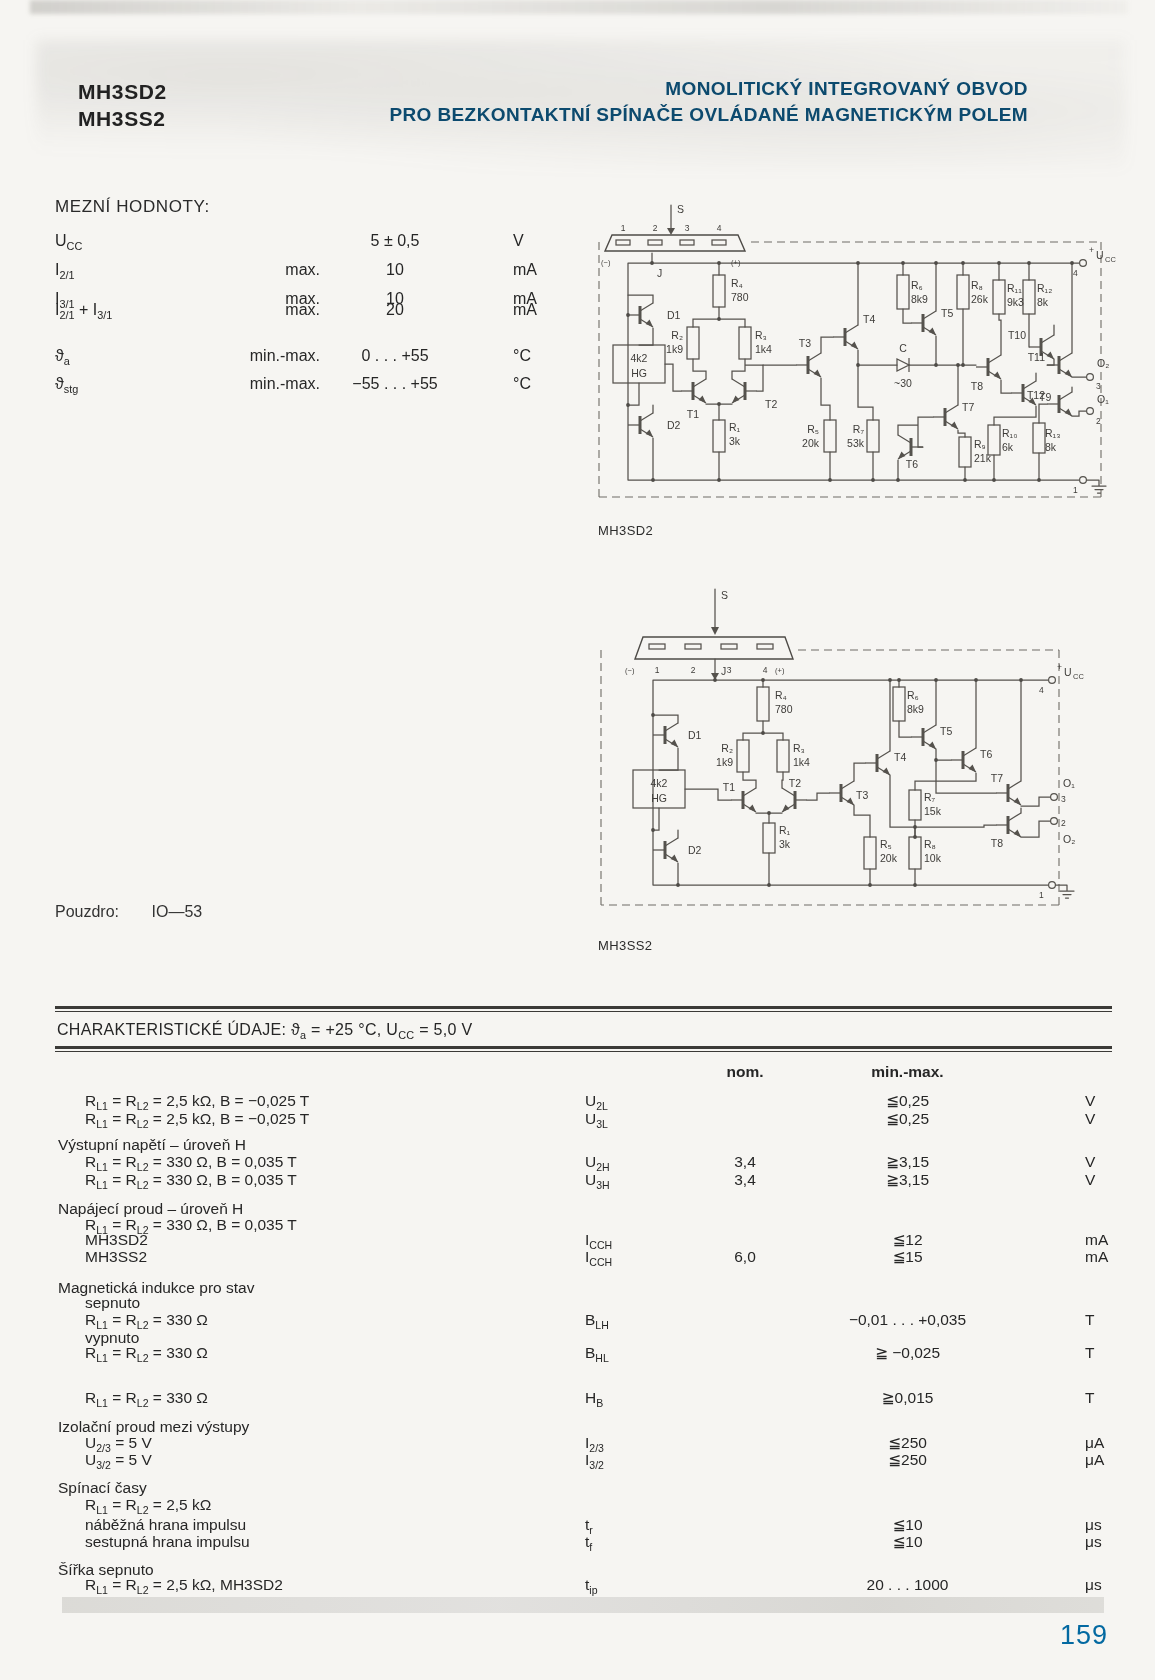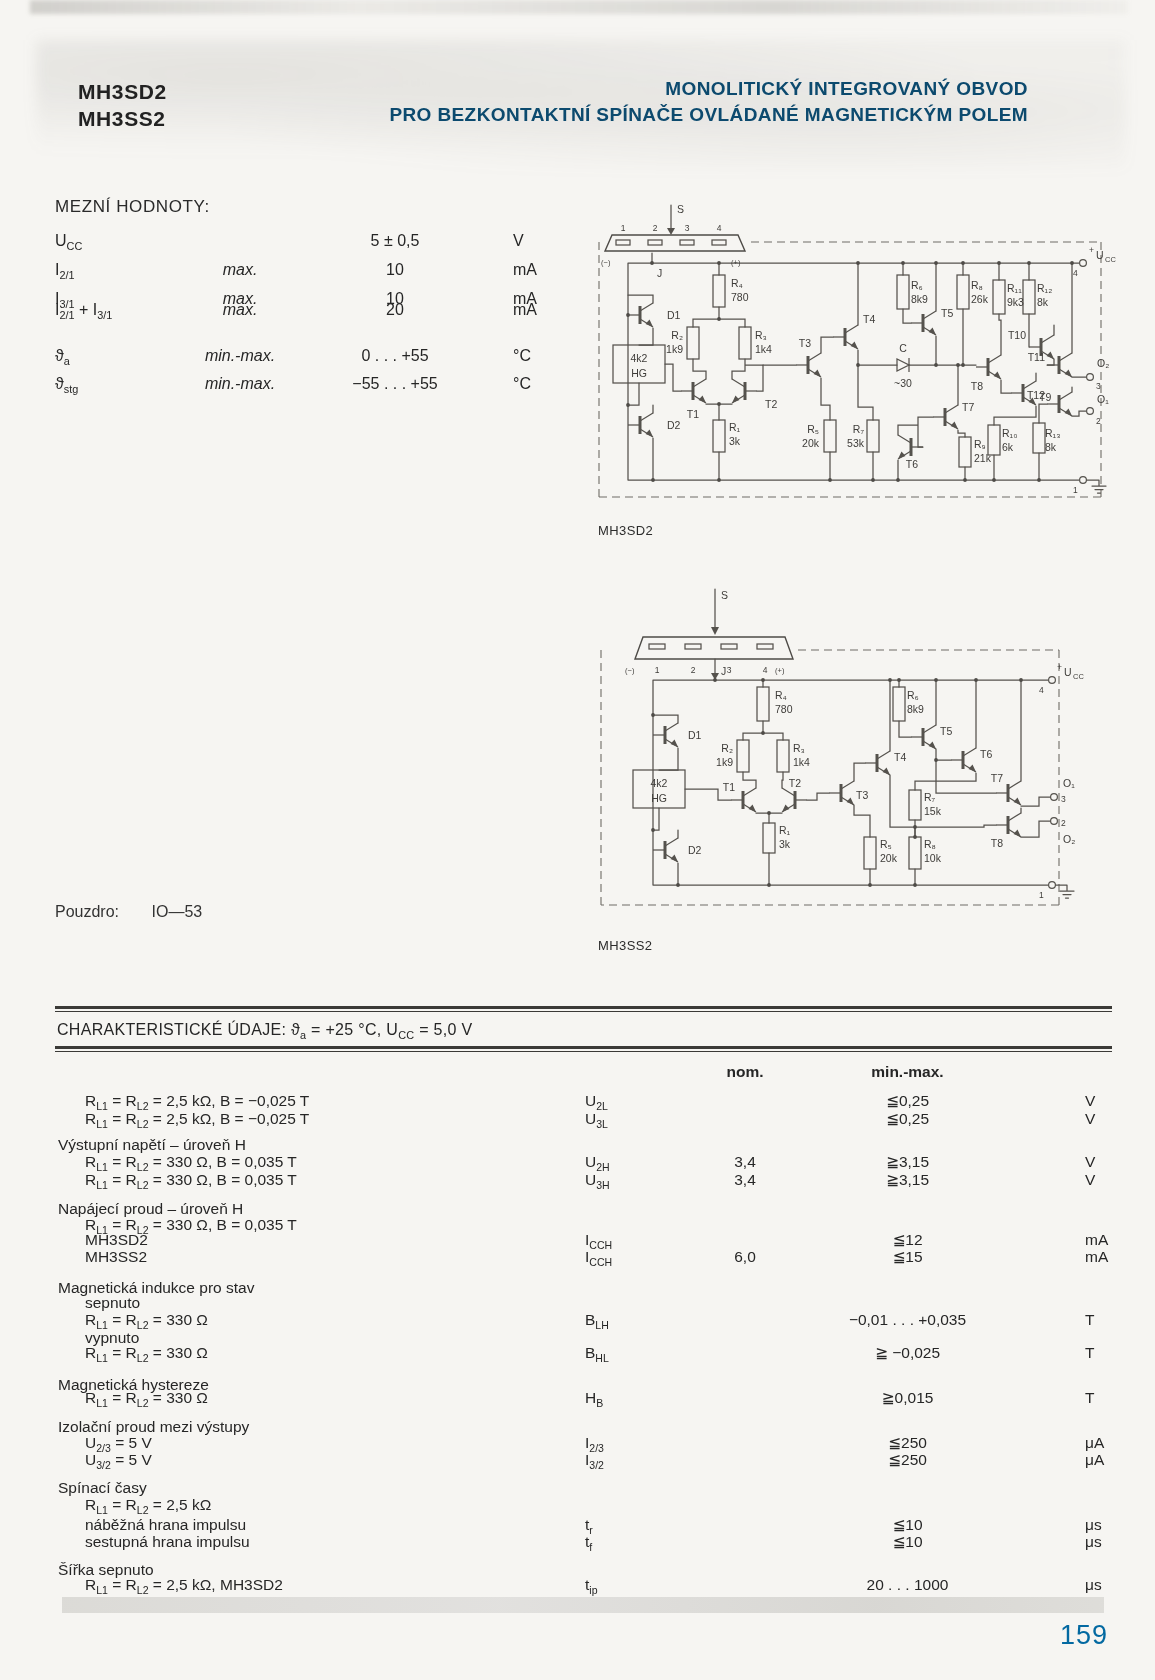--- a/index.html
+++ b/index.html
@@ -9,21 +9,21 @@
   .artifact{position:absolute;pointer-events:none;}
   sub{font-size:68%;line-height:0;}
   
   .partnos{font-size:21px;font-weight:bold;letter-spacing:.6px;color:#222;}
   .title{font-size:19px;font-weight:bold;letter-spacing:.4px;color:#0c4a6e;text-align:right;white-space:nowrap;}
   
   .sec-head{font-size:17px;letter-spacing:.6px;color:#2a2a2a;}
   .lrow{position:absolute;left:55px;width:560px;height:20px;font-size:16px;}
   .lrow .c{position:absolute;top:0;white-space:nowrap;}
   .ls{left:0;}
-  .lc{left:105px;width:160px;text-align:center;font-style:italic;}
+  .lc{left:105px;width:160px;text-align:right;}
   .lv{left:255px;width:170px;text-align:center;}
   .lu{left:458px;}
   
   .rule{position:absolute;background:#3b3a37;}
   .ttitle{font-size:16px;letter-spacing:.3px;color:#262626;white-space:nowrap;}
   .trow{position:absolute;left:55px;width:1070px;height:20px;font-size:15.5px;}
   .trow .c{position:absolute;top:0;white-space:nowrap;}
   .ct{left:3px;}
   .trow.sub .ct{left:30px;}
   .cs{left:530px;}
@@ -469,23 +469,20 @@
   </div>
   <div class="trow sub" style="top:1329px;">
     <span class="c ct">vypnuto</span>
   </div>
   <div class="trow sub" style="top:1344px;">
     <span class="c ct">R<sub>L1</sub> = R<sub>L2</sub> = 330 Ω</span>
     <span class="c cs">B<sub>HL</sub></span>
     <span class="c cm">≧ −0,025</span>
     <span class="c cu">T</span>
   </div>
-  <div class="trow" style="top:1376px;">
-    <span class="c ct">Magnetická hystereze</span>
-  </div>
   <div class="trow sub" style="top:1389px;">
     <span class="c ct">R<sub>L1</sub> = R<sub>L2</sub> = 330 Ω</span>
     <span class="c cs">H<sub>B</sub></span>
     <span class="c cm">≧0,015</span>
     <span class="c cu">T</span>
   </div>
   <div class="trow" style="top:1418px;">
     <span class="c ct">Izolační proud mezi výstupy</span>
   </div>
   <div class="trow sub" style="top:1434px;">

